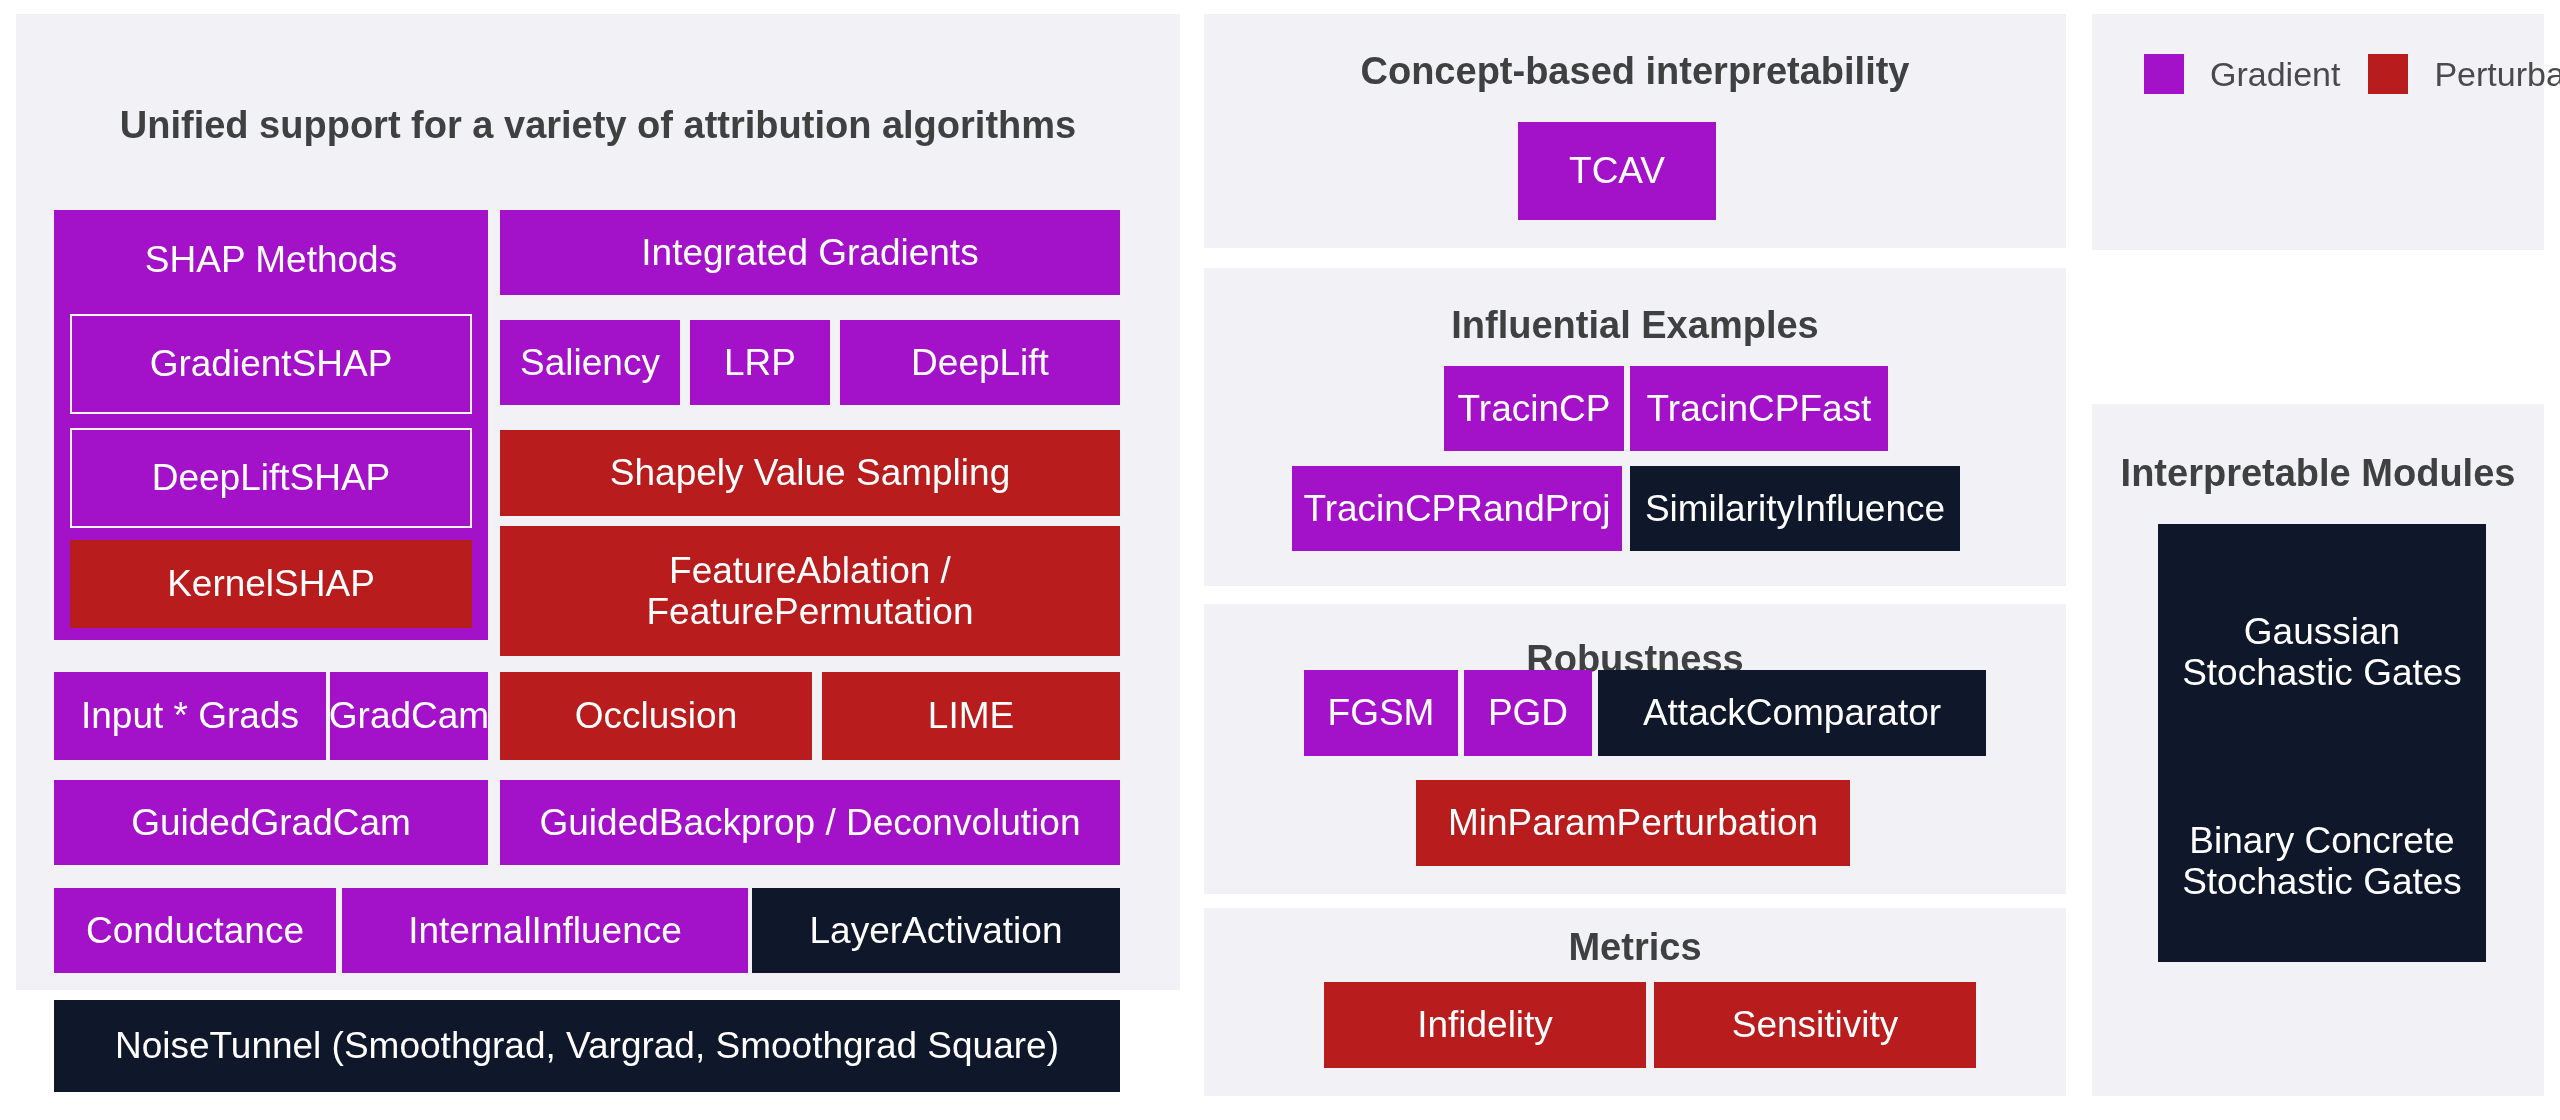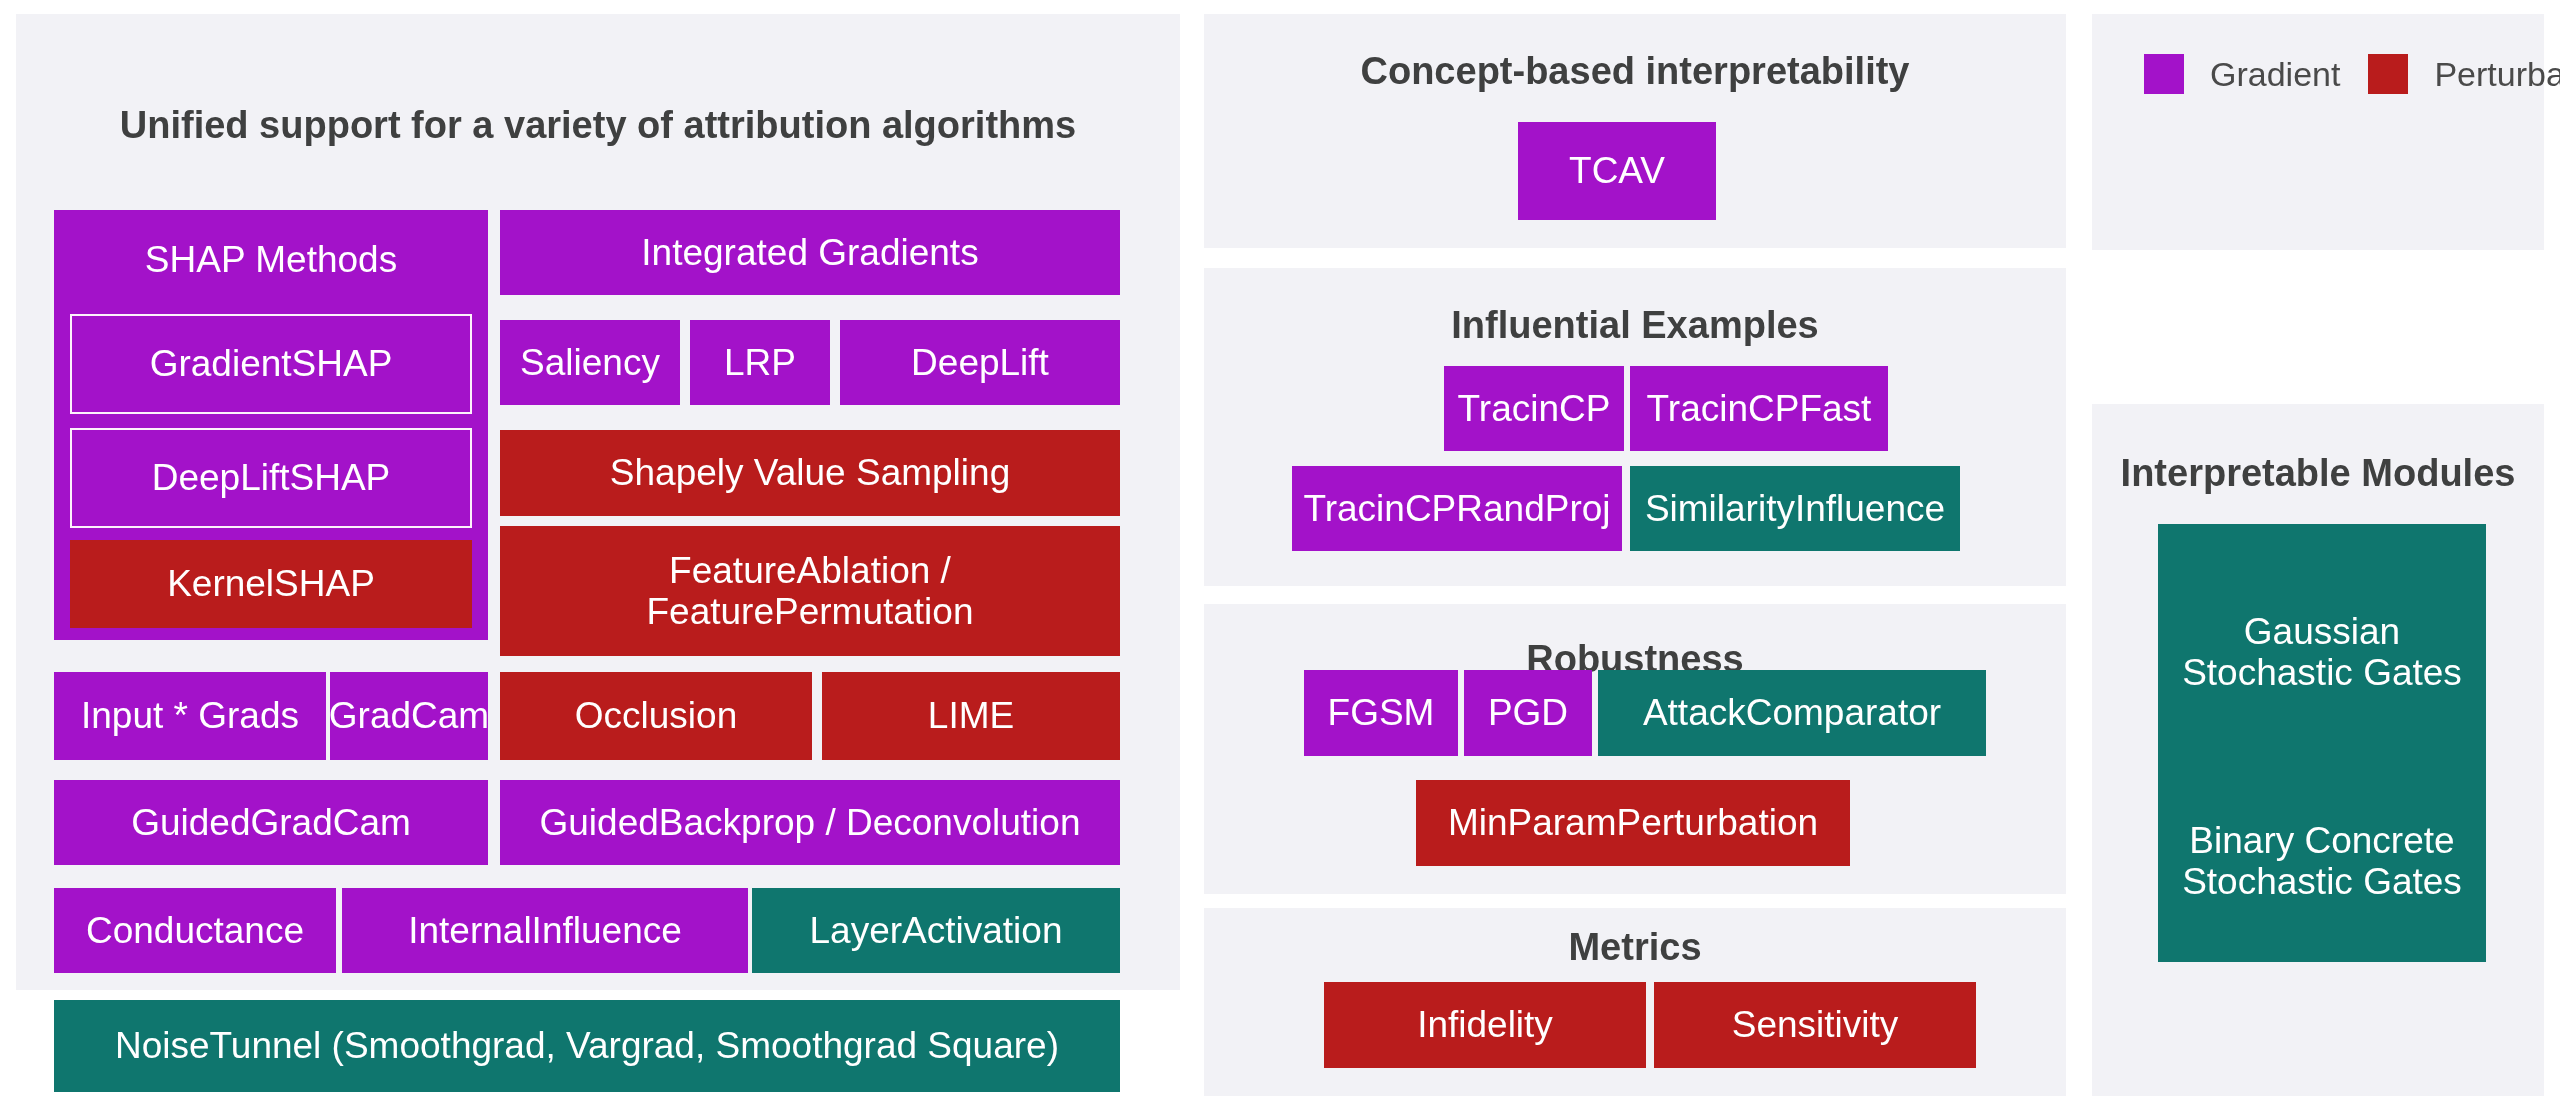--- a/index.html
+++ b/index.html
@@ -4,21 +4,21 @@
 <style>
   html,body{margin:0;padding:0;background:#ffffff;}
   body{width:2560px;height:1120px;position:relative;overflow:hidden;
        font-family:"Liberation Sans",sans-serif;}
   .panel{position:absolute;background:#f2f2f6;}
   .sec-title{font-weight:bold;color:#3f4040;text-align:center;}
   .box{position:absolute;display:flex;align-items:center;justify-content:center;
        text-align:center;color:#ffffff;line-height:1.12;box-sizing:border-box;}
   .grad{background:#a312c9;}
   .pert{background:#b91c1c;}
-  .other{background:#0f766e;}
+  .other{background:#0f172a;}
   .outlined{border:2px solid #fdf2fb;}
   .legend-sw{width:40px;height:40px;}
   .legend-row{display:flex;align-items:center;gap:26px;}
   .legend-label{color:#4a4a4a;font-size:34px;}
 </style>
 </head>
 <body>
 
 <div class="panel" style="left:16px;top:14px;width:1164px;height:976px;">
   <div class="sec-title" style="position:absolute;left:0;top:90px;width:1164px;font-size:38px;">Unified support for a variety of attribution algorithms</div>

